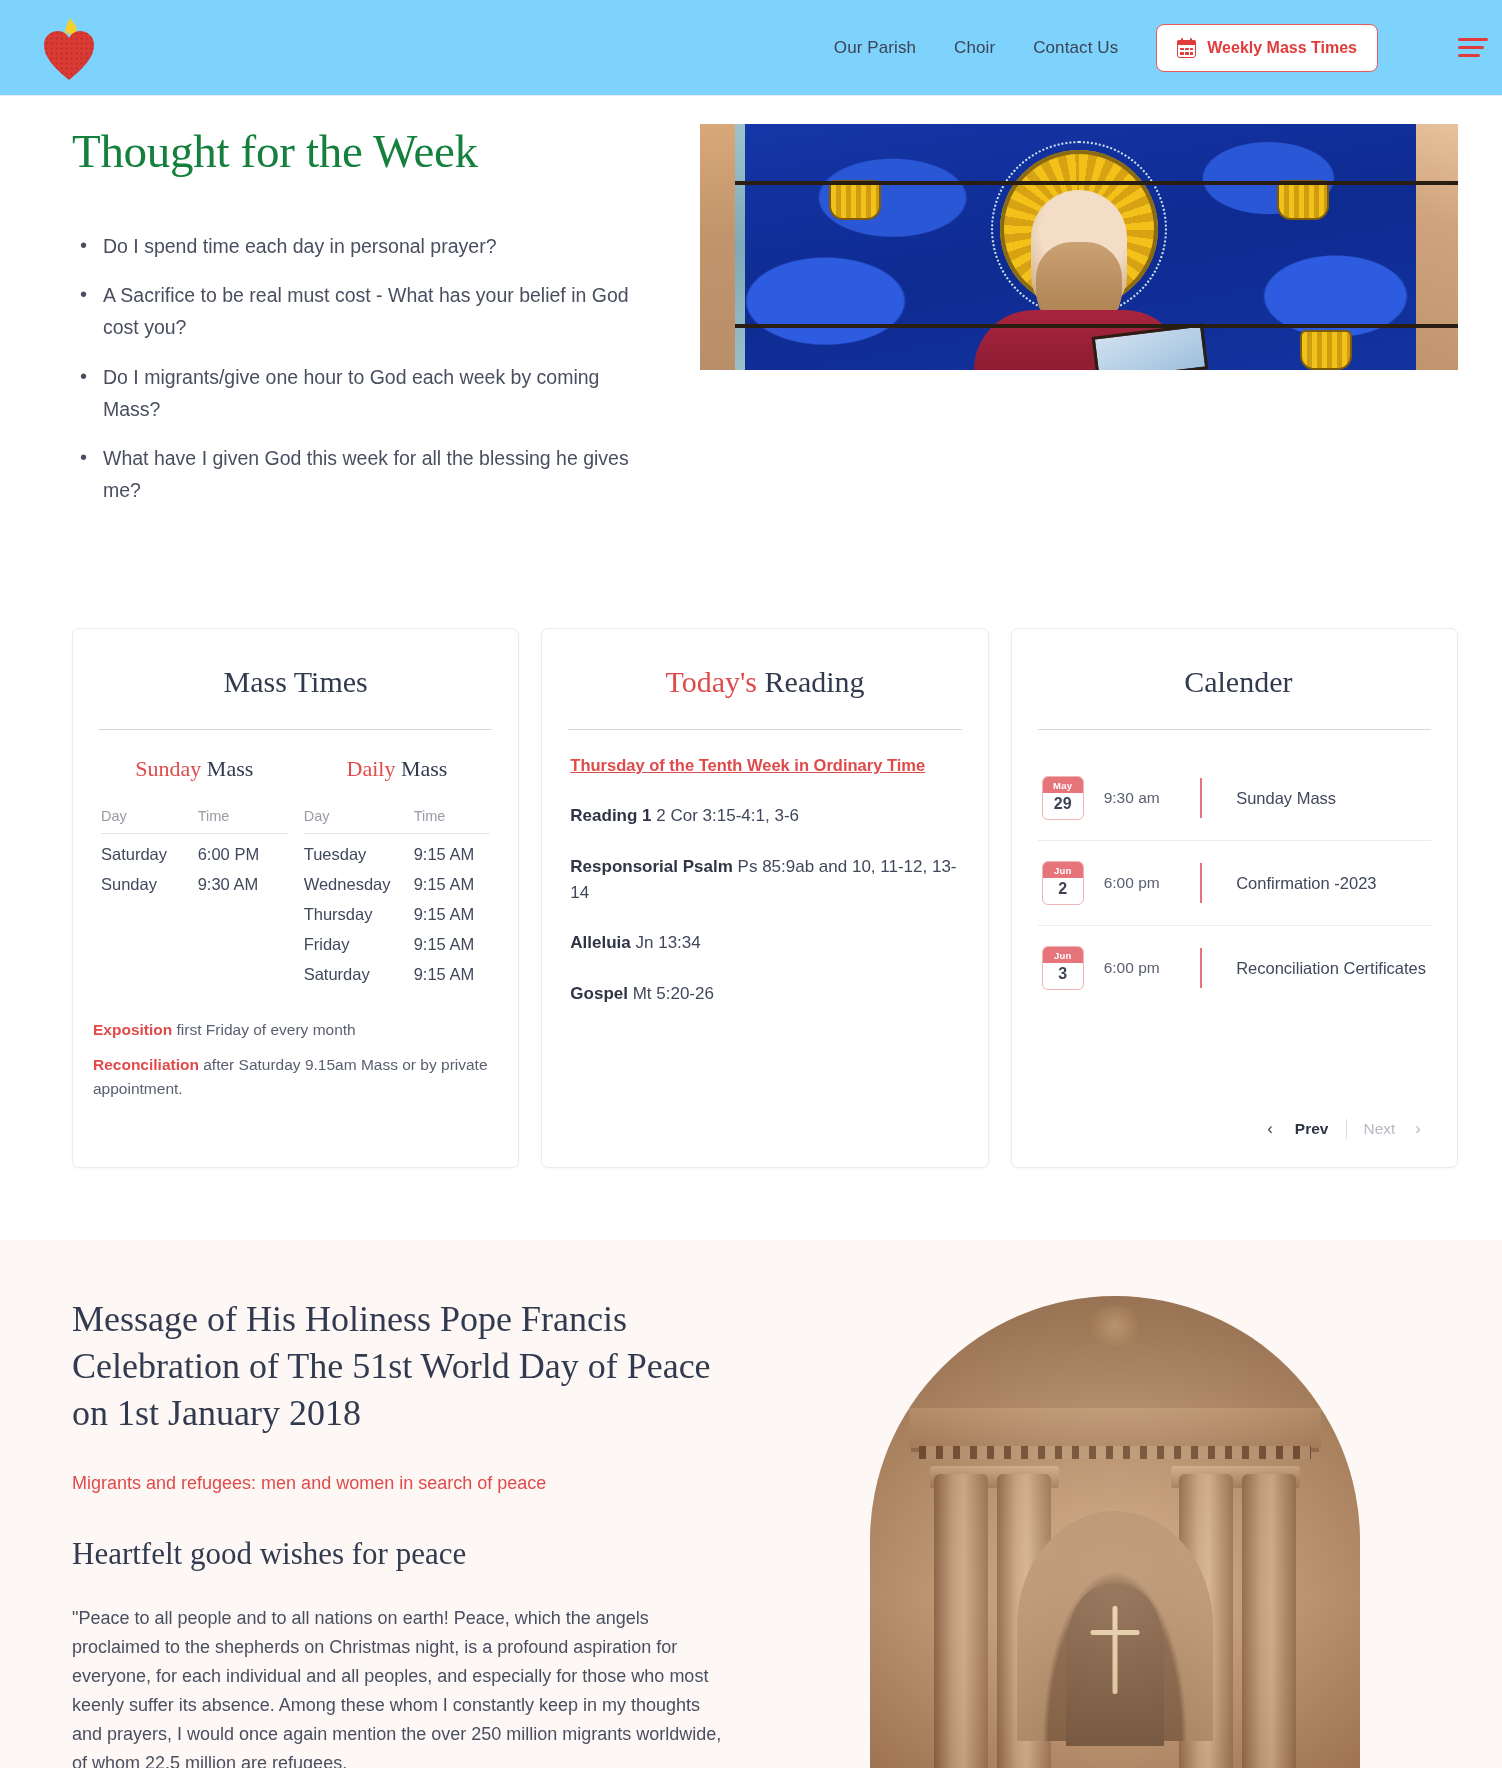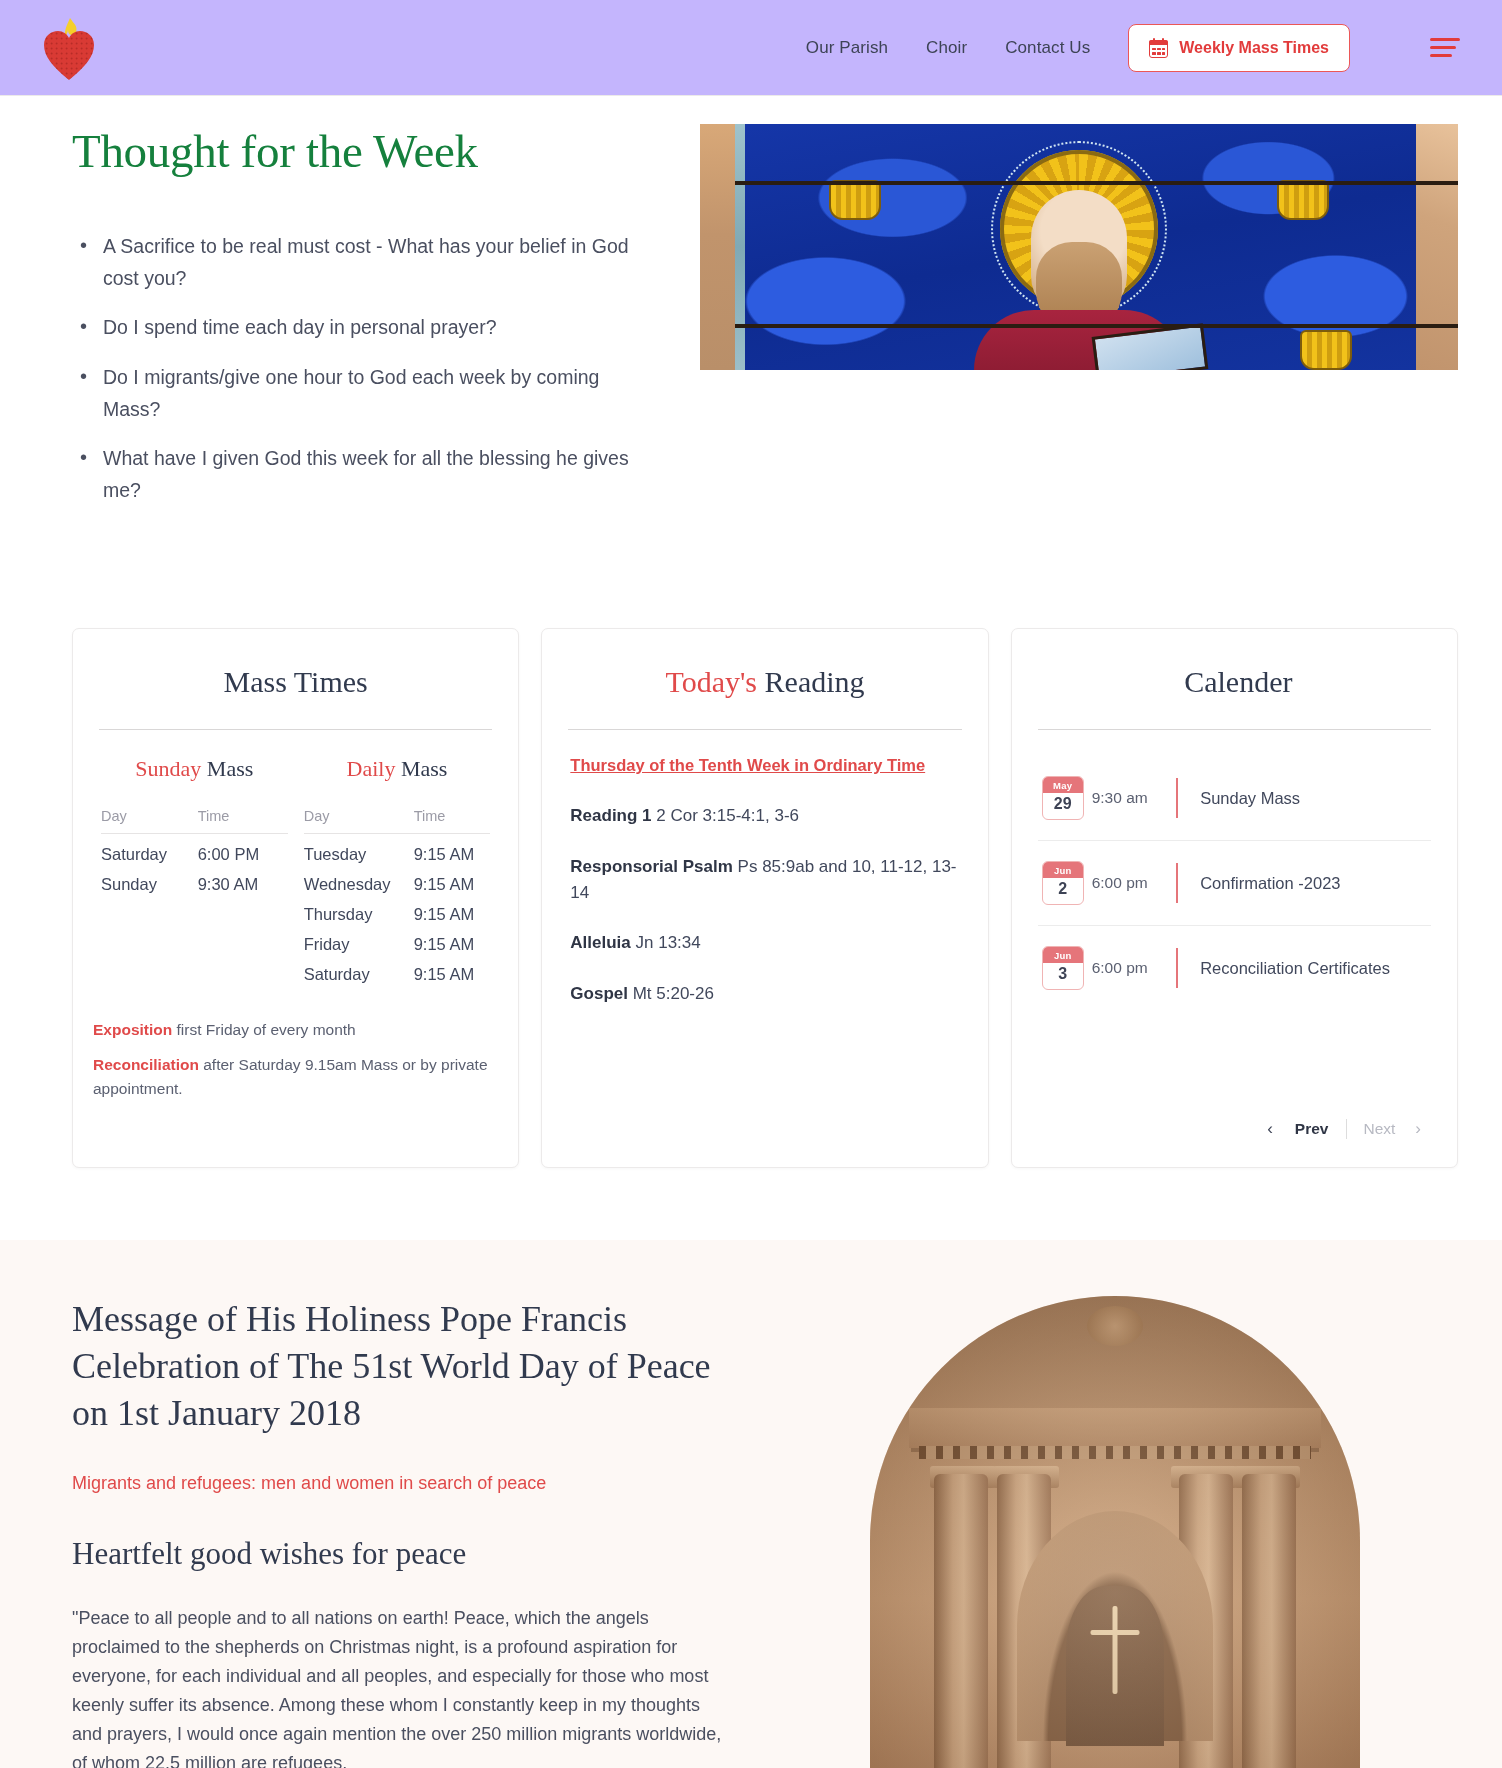--- a/index.html
+++ b/index.html
@@ -7,25 +7,25 @@
     width: 1502px;
     background: #ffffff;
     font-family: "Liberation Sans", sans-serif;
     color: #3d4355;
   }
   .page { width: 1502px; position: relative; overflow: hidden; }
 
   
   .header {
     height: 96px;
-    background: #c4b5fd;
+    background: #7dd3fc;
     border-bottom: 1px solid #eceaea;
     display: flex;
     align-items: center;
-    padding: 0 42px 0 40px;
+    padding: 0 14px 0 40px;
   }
   .logo { width: 58px; height: 72px; position: relative; flex: 0 0 auto; }
   .nav {
     margin-left: auto;
     display: flex;
     align-items: center;
     gap: 38px;
   }
   .nav-link {
     font-size: 17px;
@@ -188,21 +188,21 @@
   .reading { padding: 0 28px; }
   .reading a.daylink {
     display: inline-block; color: #e04a4a; text-decoration: underline;
     font-size: 16.5px; margin-bottom: 28px; font-weight: bold;
   }
   .reading p { font-size: 17px; line-height: 1.55; color: #41485c; margin-bottom: 24px; }
   .reading p b { font-weight: 700; color: #2f3545; }
 
   .events { padding: 0 26px; }
   .ev {
-    display: flex; align-items: center; gap: 8px;
+    display: flex; align-items: center; gap: 20px;
     padding: 20px 0 20px 4px; border-bottom: 1px solid #ececec;
   }
   .ev:last-of-type { border-bottom: none; }
   .badge {
     width: 42px; height: 44px; border: 1px solid #f0b4b4; border-radius: 6px;
     overflow: hidden; background: #fff; flex: 0 0 auto;
   }
   .badge .m {
     background: #e5757a; color: #fff; font-size: 9.5px; font-weight: 700;
     text-align: center; padding: 2.5px 0 2px; letter-spacing: .2px;
@@ -363,22 +363,22 @@
           <span></span>
           <span></span>
       </div>
     </div>
   </div>
 
   <div class="thought">
     <div class="thought-left">
       <h1>Thought for the Week</h1>
       <ul>
+        <li>Do I spend time each day in personal prayer?</li>
         <li>A Sacrifice to be real must cost - What has your belief in God cost you?</li>
-        <li>Do I spend time each day in personal prayer?</li>
         <li>Do I migrants/give one hour to God each week by coming Mass?</li>
         <li>What have I given God this week for all the blessing he gives me?</li>
       </ul>
     </div>
     <div class="glass-wrap">
       <div class="glass">
         <div class="field"></div>
         <div class="stone-l"></div>
           <div class="stone-r"></div>
           <div class="lead-l"></div>

